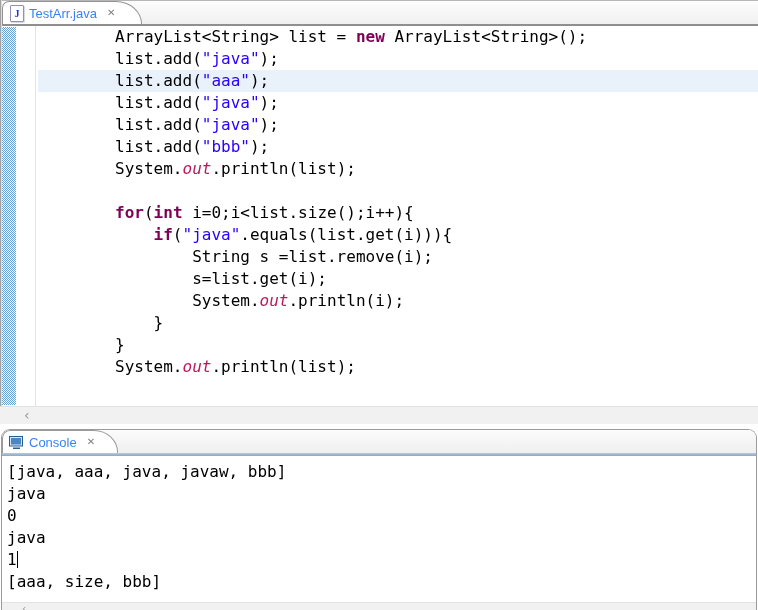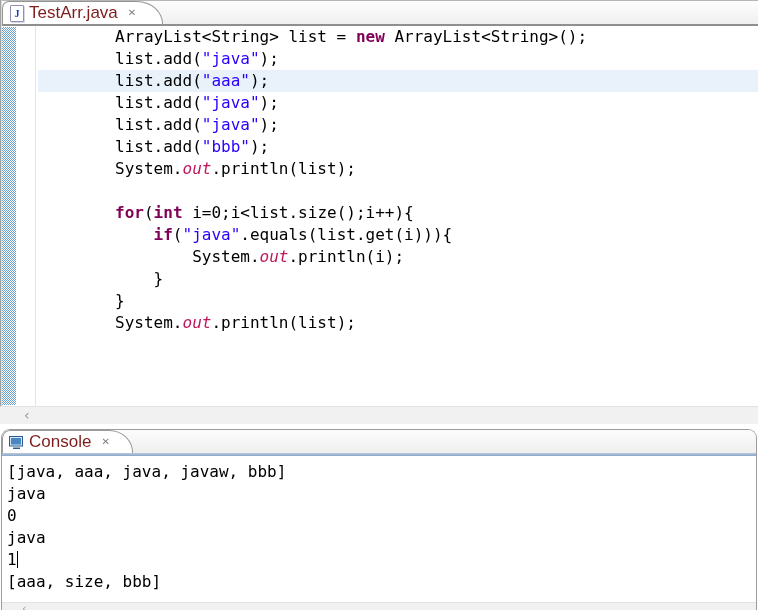--- a/index.html
+++ b/index.html
@@ -14,21 +14,21 @@
     border-top:1px solid #b6b6b6;border-bottom:2px solid #8f8f8f;
   }
   .tab{
     position:absolute;display:flex;align-items:center;box-sizing:border-box;
     background:#fff;border:1px solid #939393;border-bottom:none;cursor:pointer;
   }
   .editor-tab{
     left:2px;top:0px;height:23px;gap:5px;padding:0 26px 0 7px;
     border-radius:7px 26px 0 0 / 7px 23px 0 0;
   }
-  .tab-label{font-size:17px;color:#7f1d1d;white-space:nowrap;}
+  .tab-label{font-size:13px;color:#3b82f6;white-space:nowrap;}
   .close-icon{
     font-size:10px;color:#7f7f7f;margin-left:5px;line-height:10px;
     font-family:"DejaVu Sans",sans-serif;
   }
   .jfile-icon{
     width:12px;height:15px;background:#fff;border:1px solid #9090b4;border-radius:1px;
     display:flex;align-items:center;justify-content:center;
     font:bold 10px "Liberation Serif",serif;color:#1f3bb3;
     box-shadow:1px 1px 0 #d9d9e6;
   }
@@ -104,20 +104,22 @@
       <div class="code-line"><span class="tok-p">        ArrayList&lt;String&gt; list = </span><span class="tok-k">new</span><span class="tok-p"> ArrayList&lt;String&gt;();</span></div>
       <div class="code-line"><span class="tok-p">        list.add(</span><span class="tok-s">"java"</span><span class="tok-p">);</span></div>
       <div class="code-line hl"><span class="tok-p">        list.add(</span><span class="tok-s">"aaa"</span><span class="tok-p">);</span></div>
       <div class="code-line"><span class="tok-p">        list.add(</span><span class="tok-s">"java"</span><span class="tok-p">);</span></div>
       <div class="code-line"><span class="tok-p">        list.add(</span><span class="tok-s">"java"</span><span class="tok-p">);</span></div>
       <div class="code-line"><span class="tok-p">        list.add(</span><span class="tok-s">"bbb"</span><span class="tok-p">);</span></div>
       <div class="code-line"><span class="tok-p">        System.</span><span class="tok-f">out</span><span class="tok-p">.println(list);</span></div>
       <div class="code-line"></div>
       <div class="code-line"><span class="tok-p">        </span><span class="tok-k">for</span><span class="tok-p">(</span><span class="tok-k">int</span><span class="tok-p"> i=0;i&lt;list.size();i++){</span></div>
       <div class="code-line"><span class="tok-p">            </span><span class="tok-k">if</span><span class="tok-p">(</span><span class="tok-s">"java"</span><span class="tok-p">.equals(list.get(i))){</span></div>
+      <div class="code-line"><span class="tok-p">                String s =list.remove(i);</span></div>
+      <div class="code-line"><span class="tok-p">                s=list.get(i);</span></div>
       <div class="code-line"><span class="tok-p">                System.</span><span class="tok-f">out</span><span class="tok-p">.println(i);</span></div>
       <div class="code-line"><span class="tok-p">            }</span></div>
       <div class="code-line"><span class="tok-p">        }</span></div>
       <div class="code-line"><span class="tok-p">        System.</span><span class="tok-f">out</span><span class="tok-p">.println(list);</span></div>
     </div>
 </div>
 <div class="left-edge"></div>
 
 <div class="editor-hscroll">
   <span class="scroll-arrow">‹</span>

